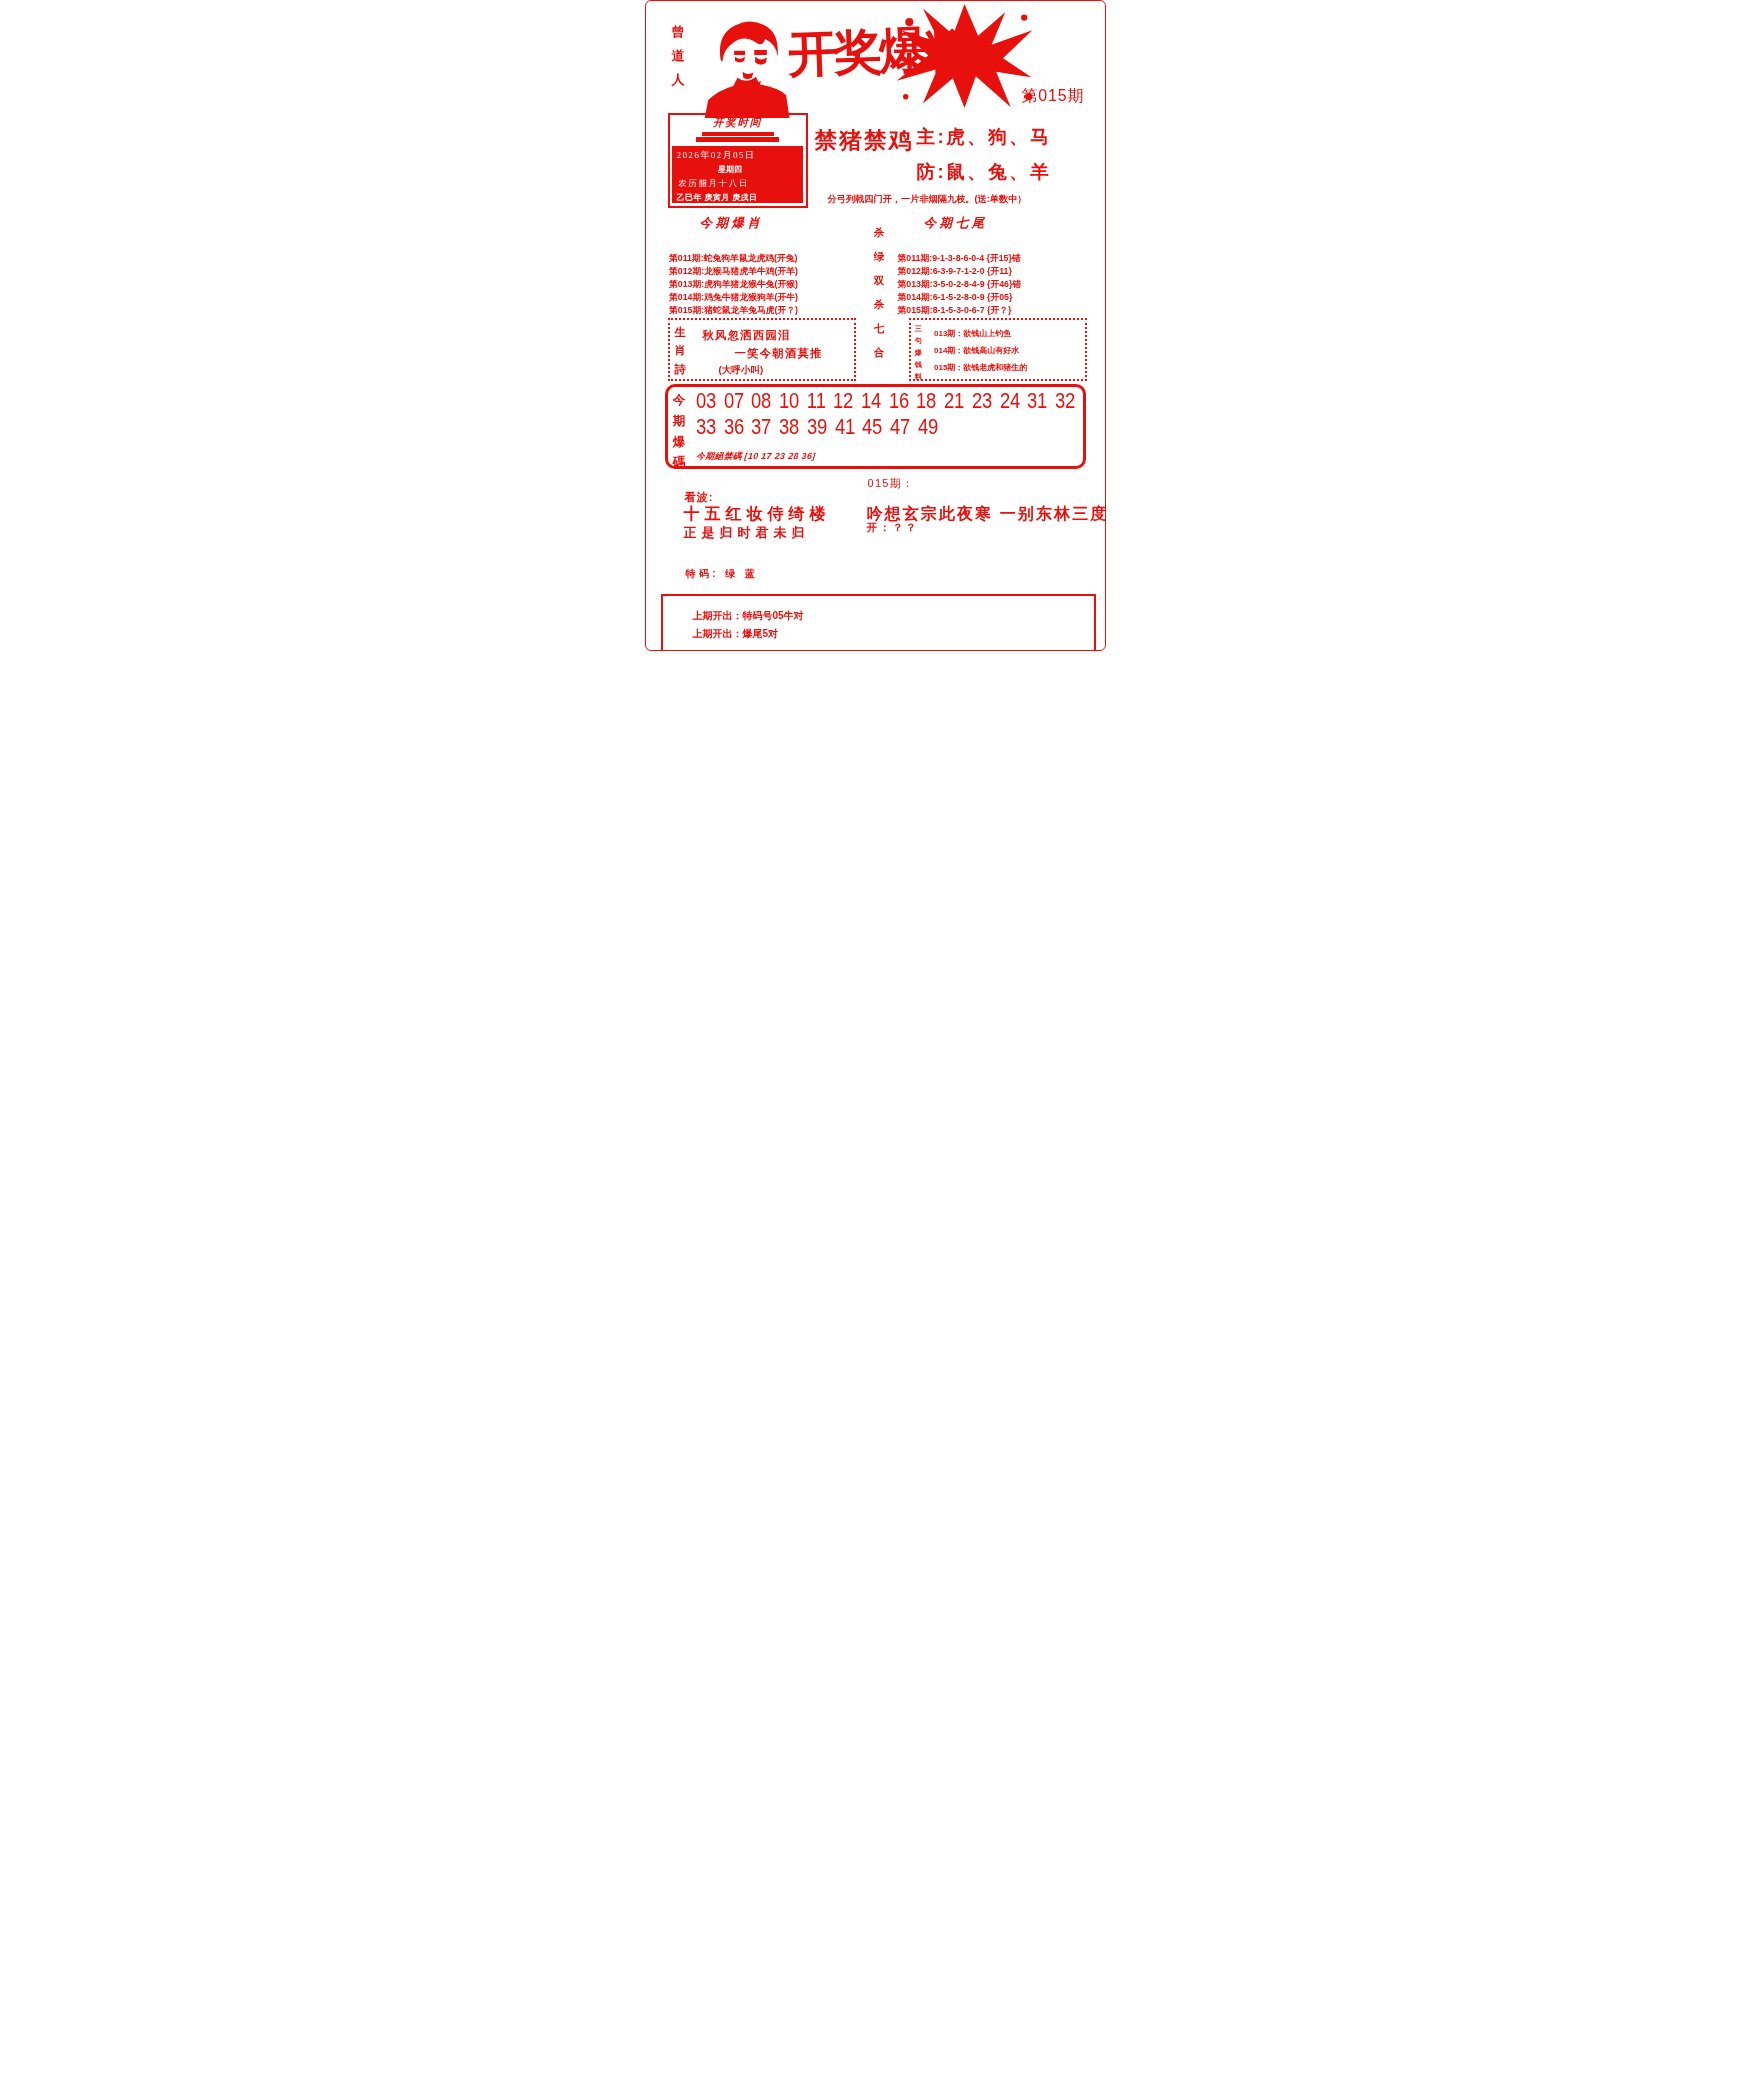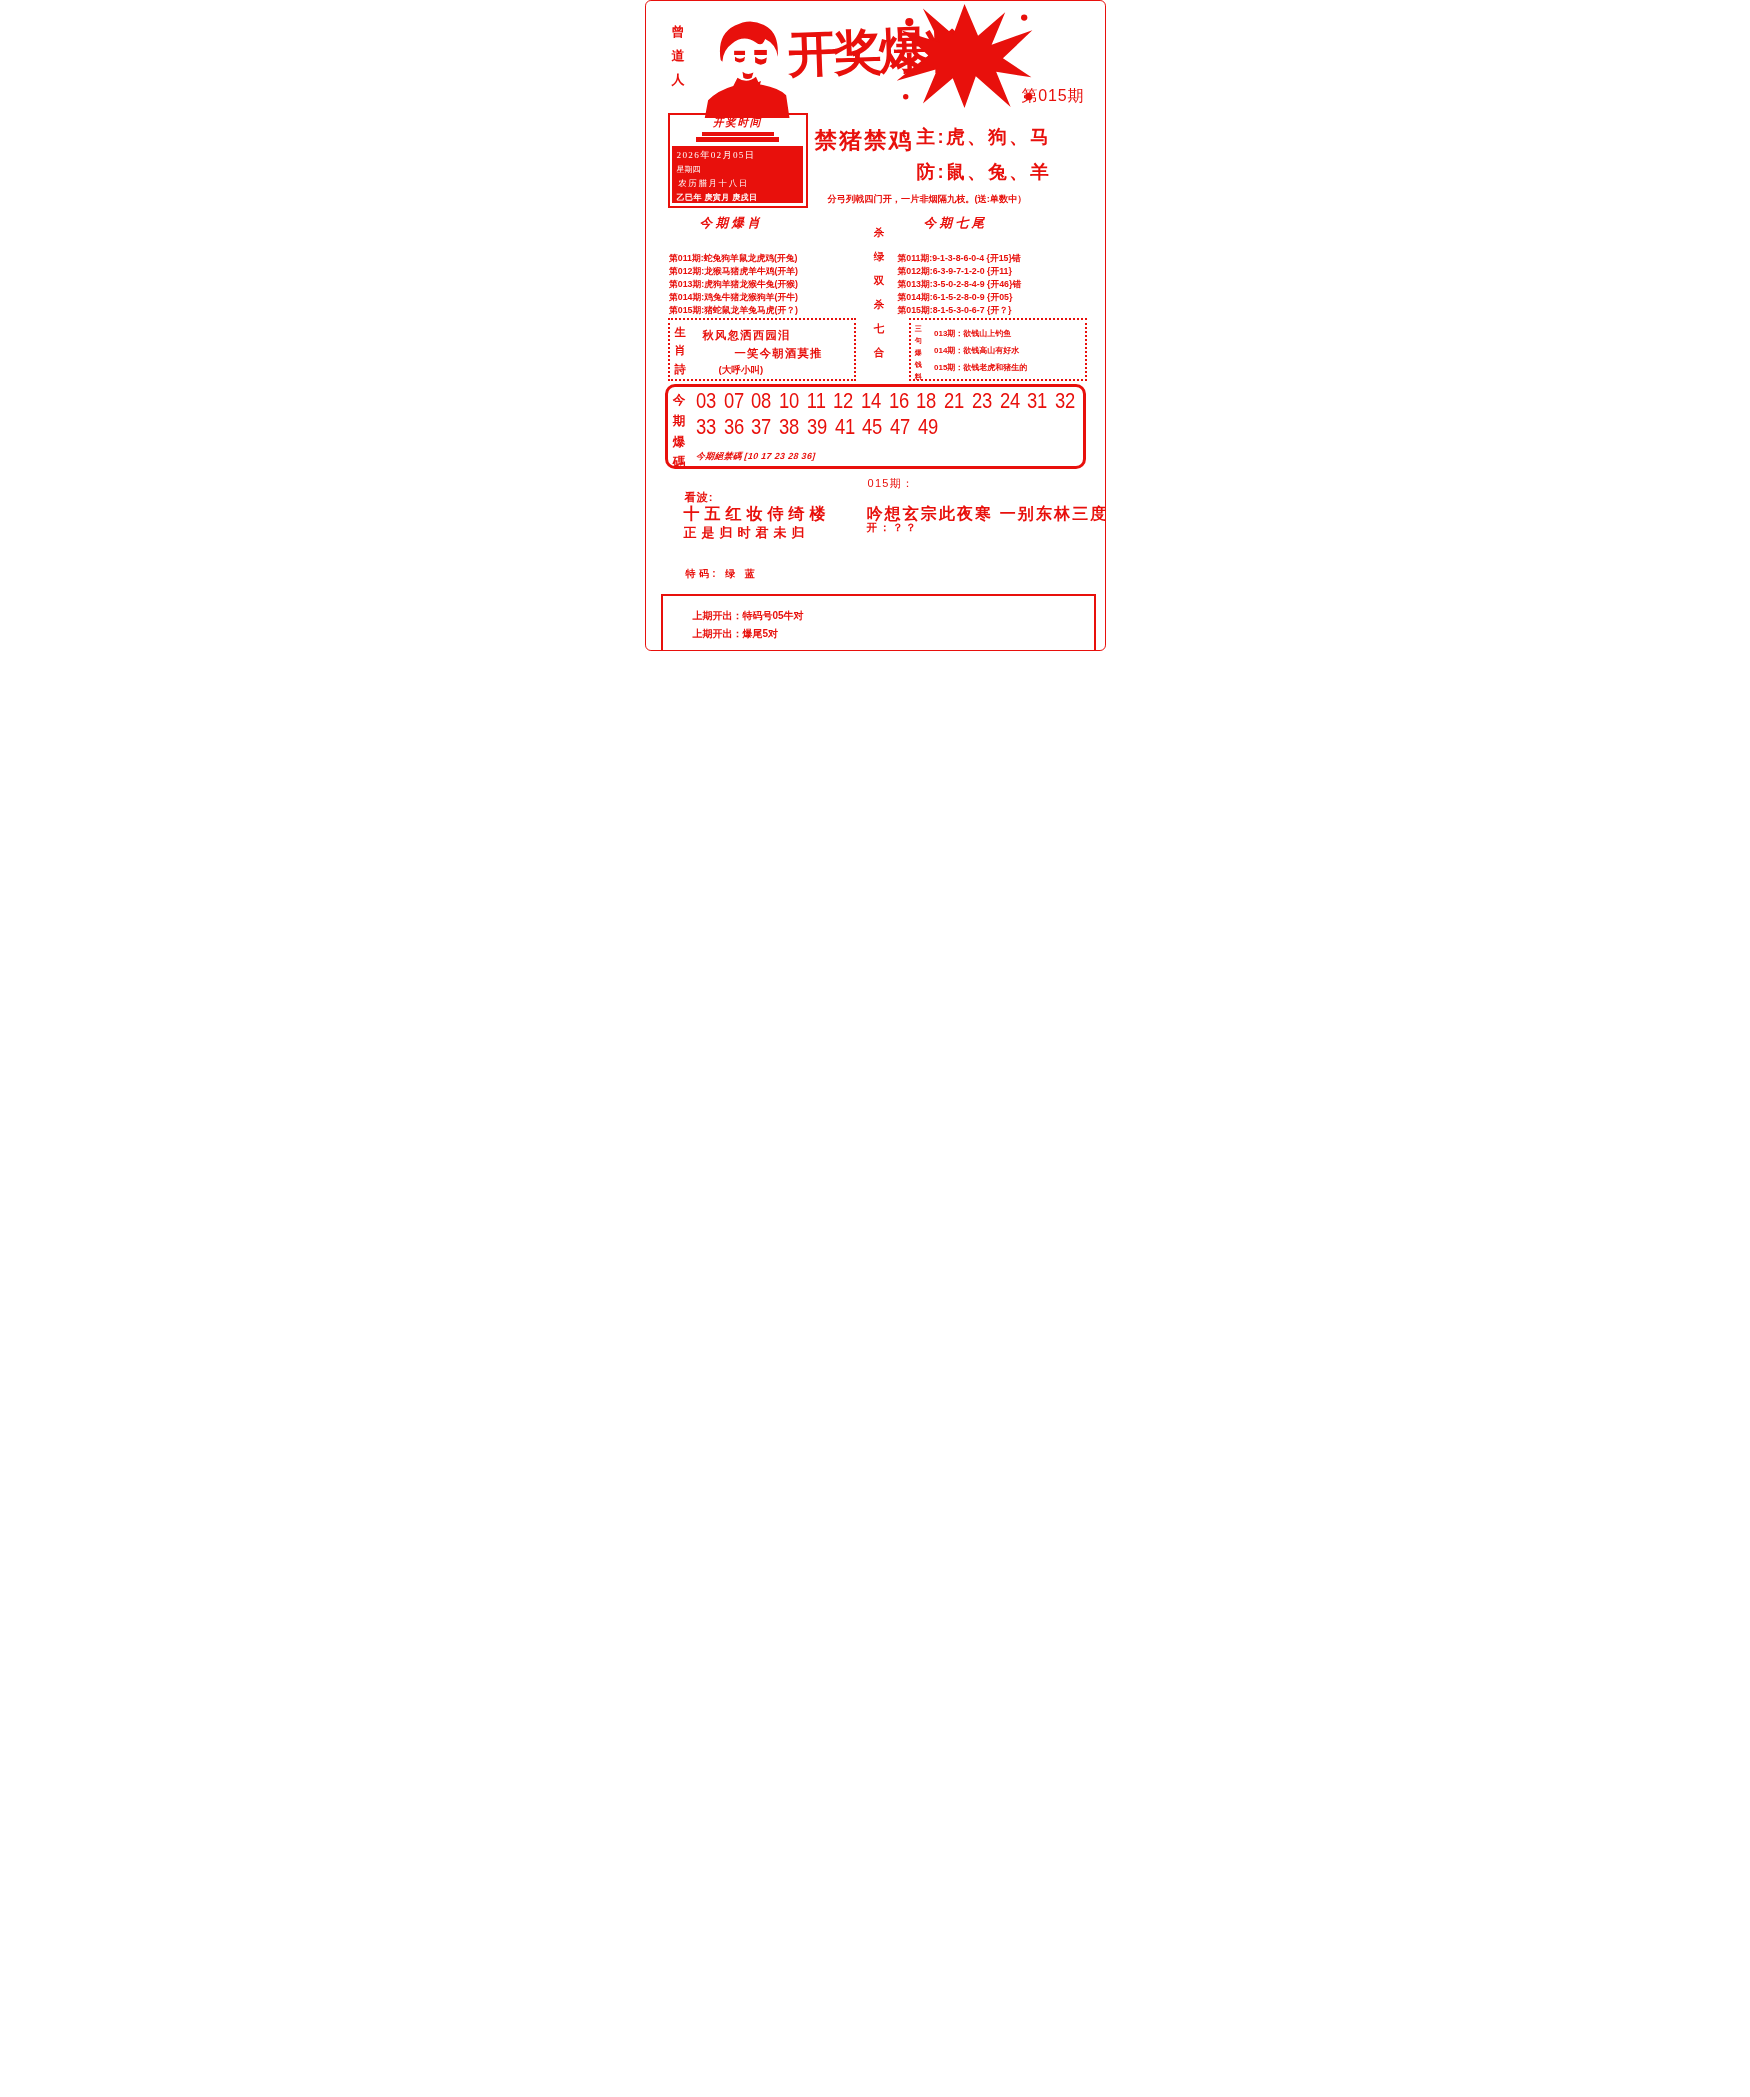--- a/index.html
+++ b/index.html
@@ -25,21 +25,21 @@
   .splash{position:absolute; right:7.6px; top:0; width:143px; height:104px; z-index:2;}
   .issue-badge{left:376px; top:85px; font-size:16px; letter-spacing:0.8px;}
 
   
   .drawtime{left:22px; top:112px; width:140px; height:95px; border:2.1px solid var(--red); box-sizing:border-box;}
   .dt-title{text-align:center; font-size:10.5px; margin-top:1.3px; letter-spacing:1.7px;}
   .dt-bar1{width:72px; height:3.8px; background:var(--red); margin:1.7px auto 0;}
   .dt-bar2{width:83px; height:4.2px; background:var(--red); margin:1.7px auto 0;}
   .dt-block{position:absolute; left:2.9px; right:2.9px; top:31px; bottom:2.9px; background:var(--red); color:#fff; padding:2.9px 4.2px; box-sizing:border-box;}
   .dt-date{font-size:9.2px; font-family:"Liberation Serif",serif; letter-spacing:1.3px;}
-  .dt-week{font-size:8px; font-weight:normal; text-align:left; padding-right:15px; margin-top:2.1px;}
+  .dt-week{font-size:8px; font-weight:bold; text-align:center; padding-right:15px; margin-top:2.1px;}
   .dt-lunar{font-size:8.4px; font-family:"Liberation Serif",serif; letter-spacing:1.7px; margin-top:2.9px; padding-left:1.7px;}
   .dt-ganzhi{font-size:8px; font-weight:bold; margin-top:2.9px; letter-spacing:0.4px;}
 
   
   .headline{left:169px; top:124px; font-size:22.7px; font-weight:900; letter-spacing:2.1px;
     font-family:"DejaVu Serif",serif;}
   .main-line{left:271px; top:123px; font-size:18.5px; font-weight:bold; letter-spacing:2.5px; white-space:nowrap;}
   .guard-line{left:271px; top:158px; font-size:18.5px; font-weight:bold; letter-spacing:2.5px; white-space:nowrap;}
   .verse{left:182px; top:192px; font-size:9.2px; font-weight:bold; white-space:nowrap;}
 

